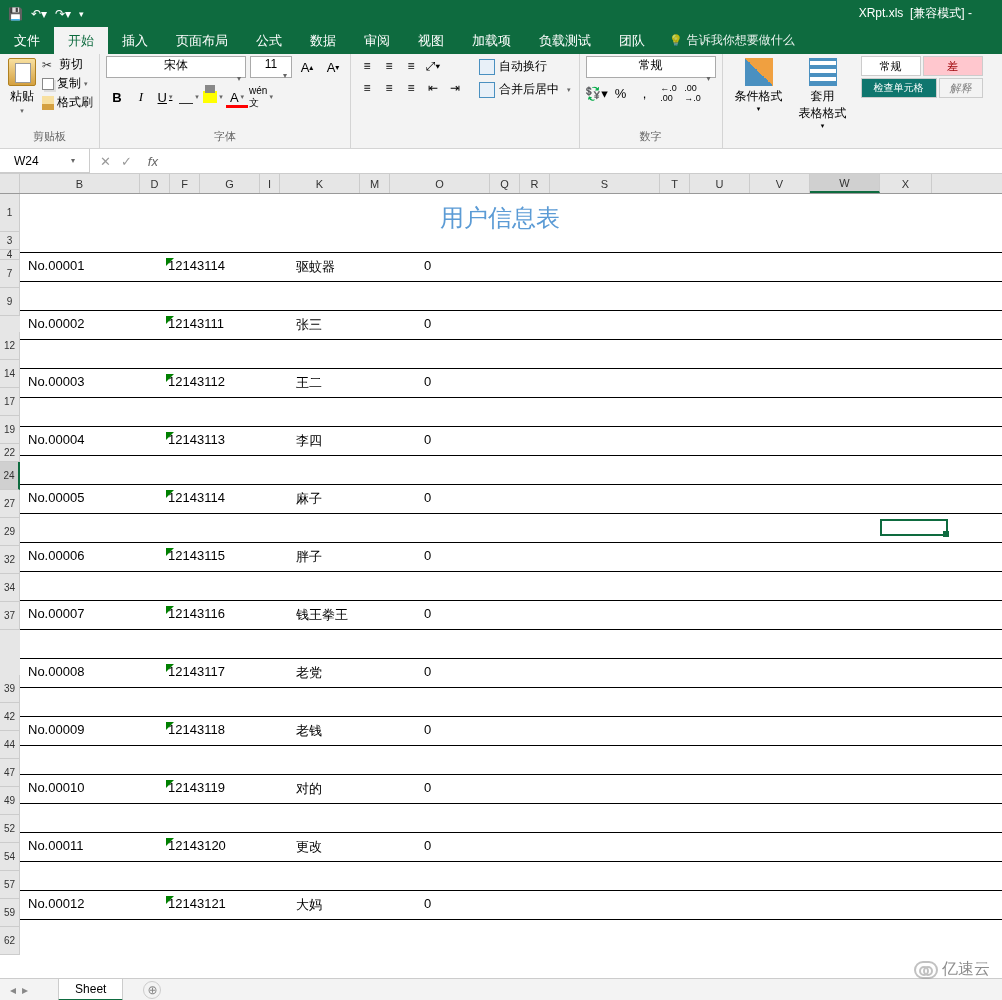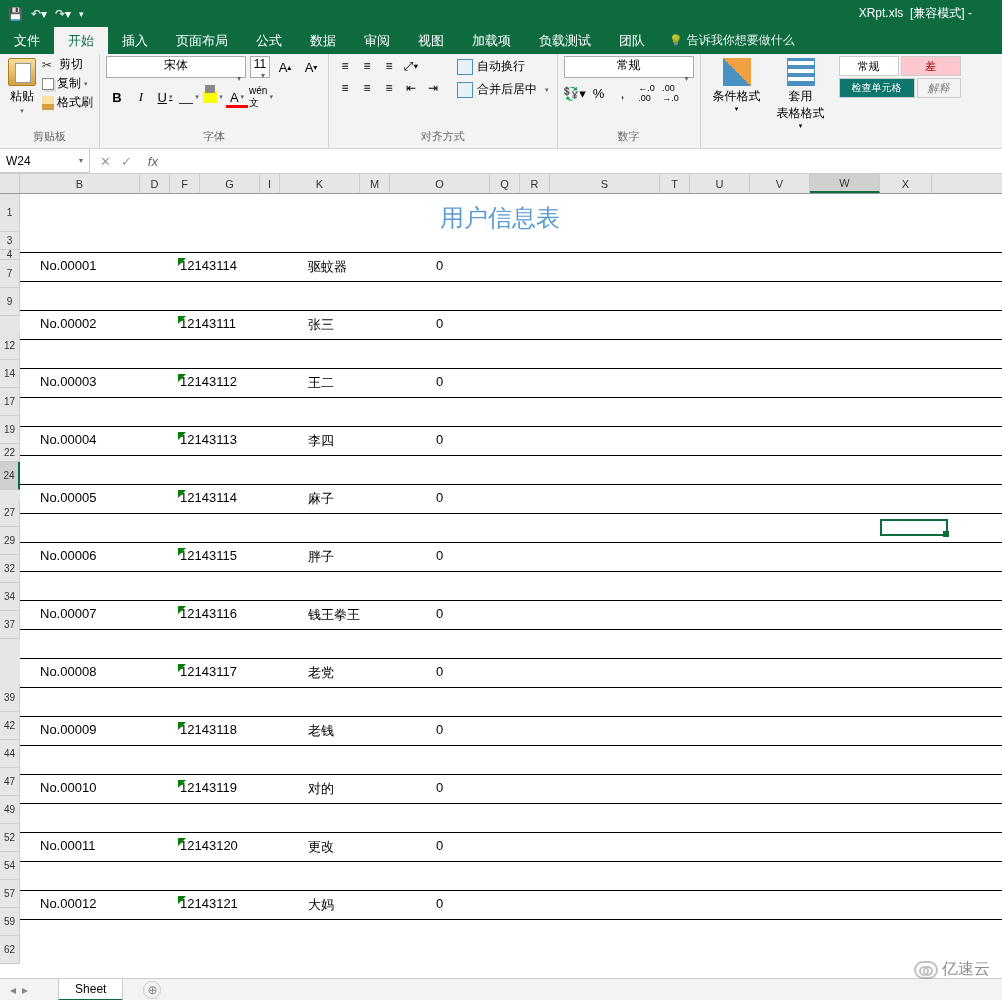--- a/index.html
+++ b/index.html
@@ -31,21 +31,21 @@
 .small-btns div { display: flex; align-items: center; gap: 3px; cursor: pointer; }
 .mini-icon { width: 14px; height: 14px; display: inline-block; }
 .cut-icon { color: #333; }
 .copy-icon { background: #fff; border: 1px solid #888; width: 12px; height: 12px; box-shadow: 2px 2px 0 #ddd; }
 .brush-icon { width: 12px; height: 14px; background: linear-gradient(#f8e0a0 60%, #d4a040 60%); }
 
 
 .font-row { display: flex; gap: 4px; align-items: center; margin-bottom: 4px; }
 .combo { background: #fff; border: 1px solid #aaa; height: 22px; display: flex; align-items: center; padding: 0 4px; font-size: 12px; flex-direction: column; }
 .combo.font-name { width: 140px; }
-.combo.font-size { width: 20px; }
+.combo.font-size { width: 42px; }
 .combo .arrow { margin-left: auto; font-size: 8px; color: #666; }
 .btn-row { display: flex; gap: 2px; }
 .rb { width: 22px; height: 22px; display: flex; align-items: center; justify-content: center; cursor: pointer; font-size: 13px; }
 .rb.bold { font-weight: bold; }
 .rb.italic { font-style: italic; font-family: serif; }
 .rb.underline { text-decoration: underline; }
 .rb .dd { font-size: 7px; margin-left: 2px; color: #666; }
 .border-icon { width: 14px; height: 14px; border: 1px solid #333; border-top: none; border-left: none; border-right: none; }
 .fill-icon { width: 14px; height: 12px; background: #ffff00; position: relative; }
 .fill-icon::before { content: ""; position: absolute; top: -6px; left: 2px; width: 10px; height: 8px; background: #888; }
@@ -74,21 +74,21 @@
 .style-gallery { display: flex; flex-direction: column; gap: 2px; margin-left: 4px; }
 .sg-row { display: flex; gap: 2px; }
 .sg-item { width: 60px; height: 20px; border: 1px solid #ccc; display: flex; align-items: center; justify-content: center; font-size: 11px; }
 .sg-item.normal { background: #fff; }
 .sg-item.bad { background: #ffc7ce; color: #9c0006; }
 .sg-item.check { background: #0f766e; color: #fff; font-family: Liberation Mono, monospace; }
 .sg-item.explain { font-style: italic; color: #7f7f7f; }
 
 
 .name-bar { height: 25px; border-bottom: 1px solid #ccc; display: flex; align-items: center; background: #fff; }
-.name-box { width: 90px; border: 1px solid #ccc; border-top: none; border-left: none; height: 100%; display: flex; align-items: center; padding: 0 6px; font-size: 12px; }
+.name-box { width: 90px; border: 1px solid #ccc; border-top: none; border-left: none; height: 100%; display: flex; align-items: center; padding: 0 14px; font-size: 12px; }
 .name-box .arrow { margin-left: auto; font-size: 8px; color: #666; }
 .fx-btns { display: flex; align-items: center; gap: 10px; padding: 0 10px; color: #999; }
 .fx-btns span { cursor: pointer; font-size: 13px; }
 .fx-label { font-style: italic; color: #666; font-size: 13px; margin-left: 6px; }
 .formula-input { flex: 1; height: 100%; border: none; outline: none; padding: 0 6px; font-size: 12px; }
 
 
 .col-headers { height: 20px; background: #e6e6e6; display: flex; border-bottom: 1px solid #999; font-size: 11px; color: #333; }
 .row-h-spacer { width: 20px; border-right: 1px solid #ccc; background: #e6e6e6; }
 .ch { border-right: 1px solid #ccc; display: flex; align-items: center; justify-content: center; }
@@ -101,21 +101,21 @@
 .rh.selected { background: #d0d0d0; border-right: 2px solid #0e6b3f; }
 
 .sheet-content { position: absolute; left: 20px; top: 0; right: 0; }
 .title-cell { font-size: 24px; color: #5b9bd5; text-align: center; width: 440px; margin-left: 260px; padding: 8px 0; }
 .tbl-headers { display: flex; padding: 8px 0 4px 8px; font-size: 13px; color: #1f4e79; }
 .tbl-headers div:nth-child(1) { width: 140px; }
 .tbl-headers div:nth-child(2) { width: 128px; }
 .tbl-headers div:nth-child(3) { width: 128px; }
 .tbl-headers div:nth-child(4) { width: 120px; }
 .gap-row { height: 10px; }
-.data-row { display: flex; padding: 5px 0 5px 20px; font-size: 13px; border-top: 1px solid #000; border-bottom: 1px solid #000; }
+.data-row { display: flex; padding: 5px 0 5px 8px; font-size: 13px; border-top: 1px solid #000; border-bottom: 1px solid #000; }
 .data-row div:nth-child(1) { width: 140px; }
 .data-row div:nth-child(2) { width: 128px; position: relative; }
 .data-row div:nth-child(2)::before { content: ""; position: absolute; top: 0; left: -2px; border: 4px solid transparent; border-top-color: #008000; border-left-color: #008000; width: 0; height: 0; }
 .data-row div:nth-child(3) { width: 128px; }
 .data-row div:nth-child(4) { width: 120px; }
 .blank-rows { height: 28px; }
 
 
 .active-cell { position: absolute; border: 2px solid #0e6b3f; background: transparent; pointer-events: none; }
 .active-cell::after { content: ""; position: absolute; bottom: -3px; right: -3px; width: 6px; height: 6px; background: #0e6b3f; }
@@ -245,21 +245,20 @@
             <span class="wm-icon"></span>
             <span>自动换行</span>
           </div>
         <div class="wm-btn">
             <span class="wm-icon"></span>
             <span>合并后居中</span>
             <span style="font-size:7px;color:#666;margin-left:4px">▾</span>
           </div>
       </div>
     </div>
-    <div class="group-label">对齐方式</div>
   </div>
 
   <div class="group">
     <div class="group-body">
       <div class="num-col">
         <div class="combo" style="width:130px">
             <span>常规</span>
             <span class="arrow">▾</span>
           </div>
         <div class="num-row">
@@ -342,21 +341,21 @@
       <div class="rh" style="height: 18px;">3</div>
       <div class="rh" style="height: 10px;">4</div>
       <div class="rh" style="height: 28px;">7</div>
       <div class="rh" style="height: 28px;">9</div>
       <div class="rh" style="height: 28px; margin-top: 16px;">12</div>
       <div class="rh" style="height: 28px;">14</div>
       <div class="rh" style="height: 28px;">17</div>
       <div class="rh" style="height: 28px;">19</div>
       <div class="rh" style="height: 18px;">22</div>
       <div class="rh selected" style="height: 28px;">24</div>
-      <div class="rh" style="height: 28px; margin-top: 9px;">27</div>
+      <div class="rh" style="height: 28px;">27</div>
       <div class="rh" style="height: 28px;">29</div>
       <div class="rh" style="height: 28px;">32</div>
       <div class="rh" style="height: 28px;">34</div>
       <div class="rh" style="height: 28px;">37</div>
       <div class="rh" style="height: 28px; margin-top: 45px;">39</div>
       <div class="rh" style="height: 28px;">42</div>
       <div class="rh" style="height: 28px;">44</div>
       <div class="rh" style="height: 28px;">47</div>
       <div class="rh" style="height: 28px;">49</div>
       <div class="rh" style="height: 28px;">52</div>

